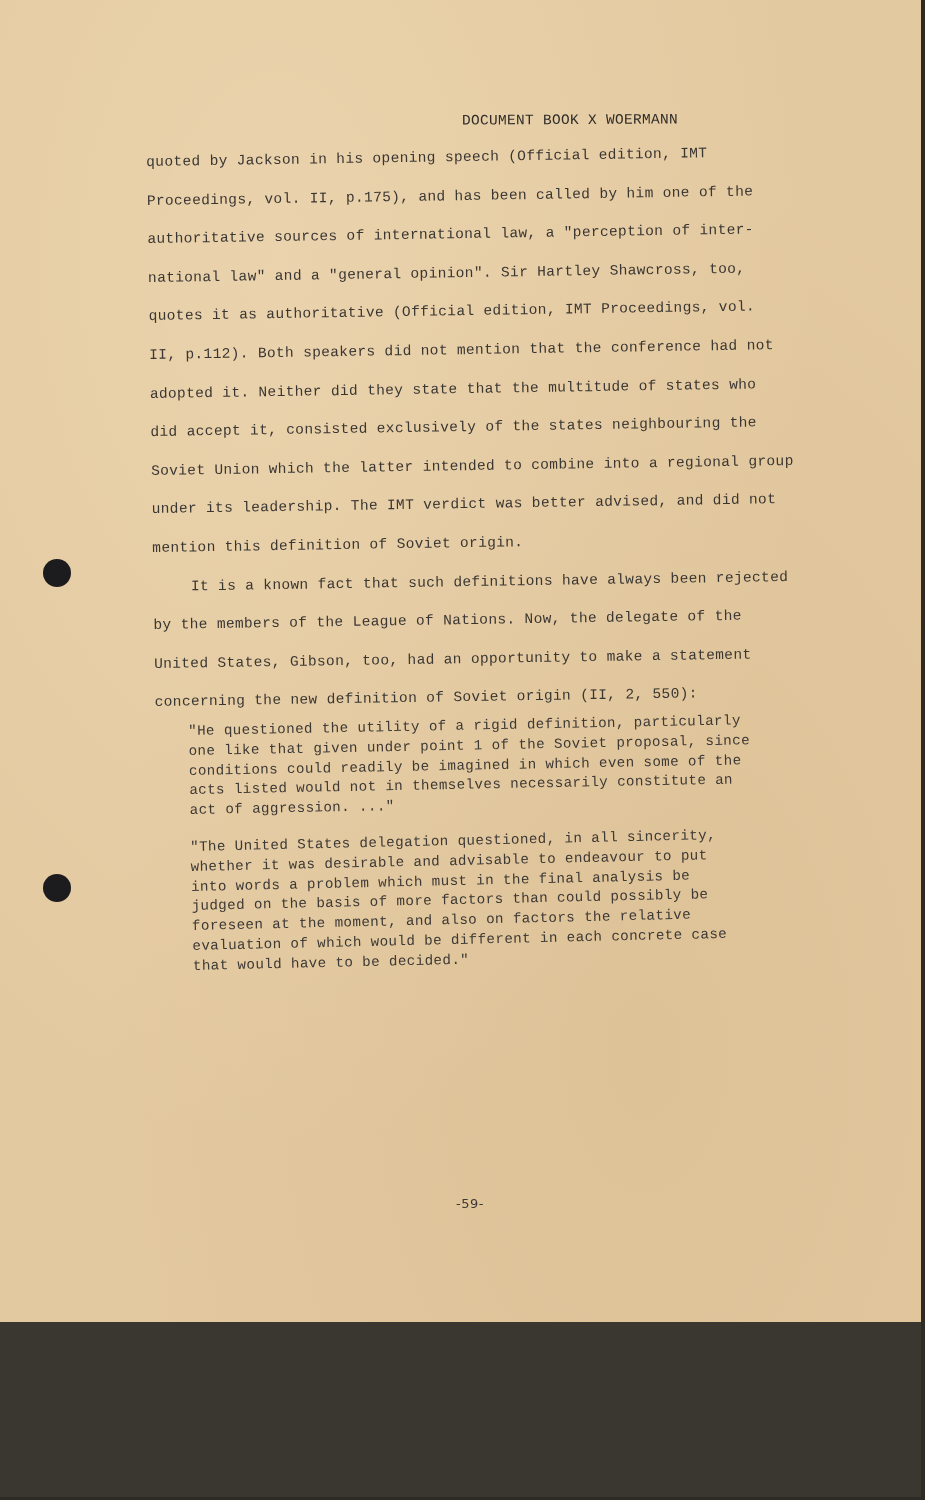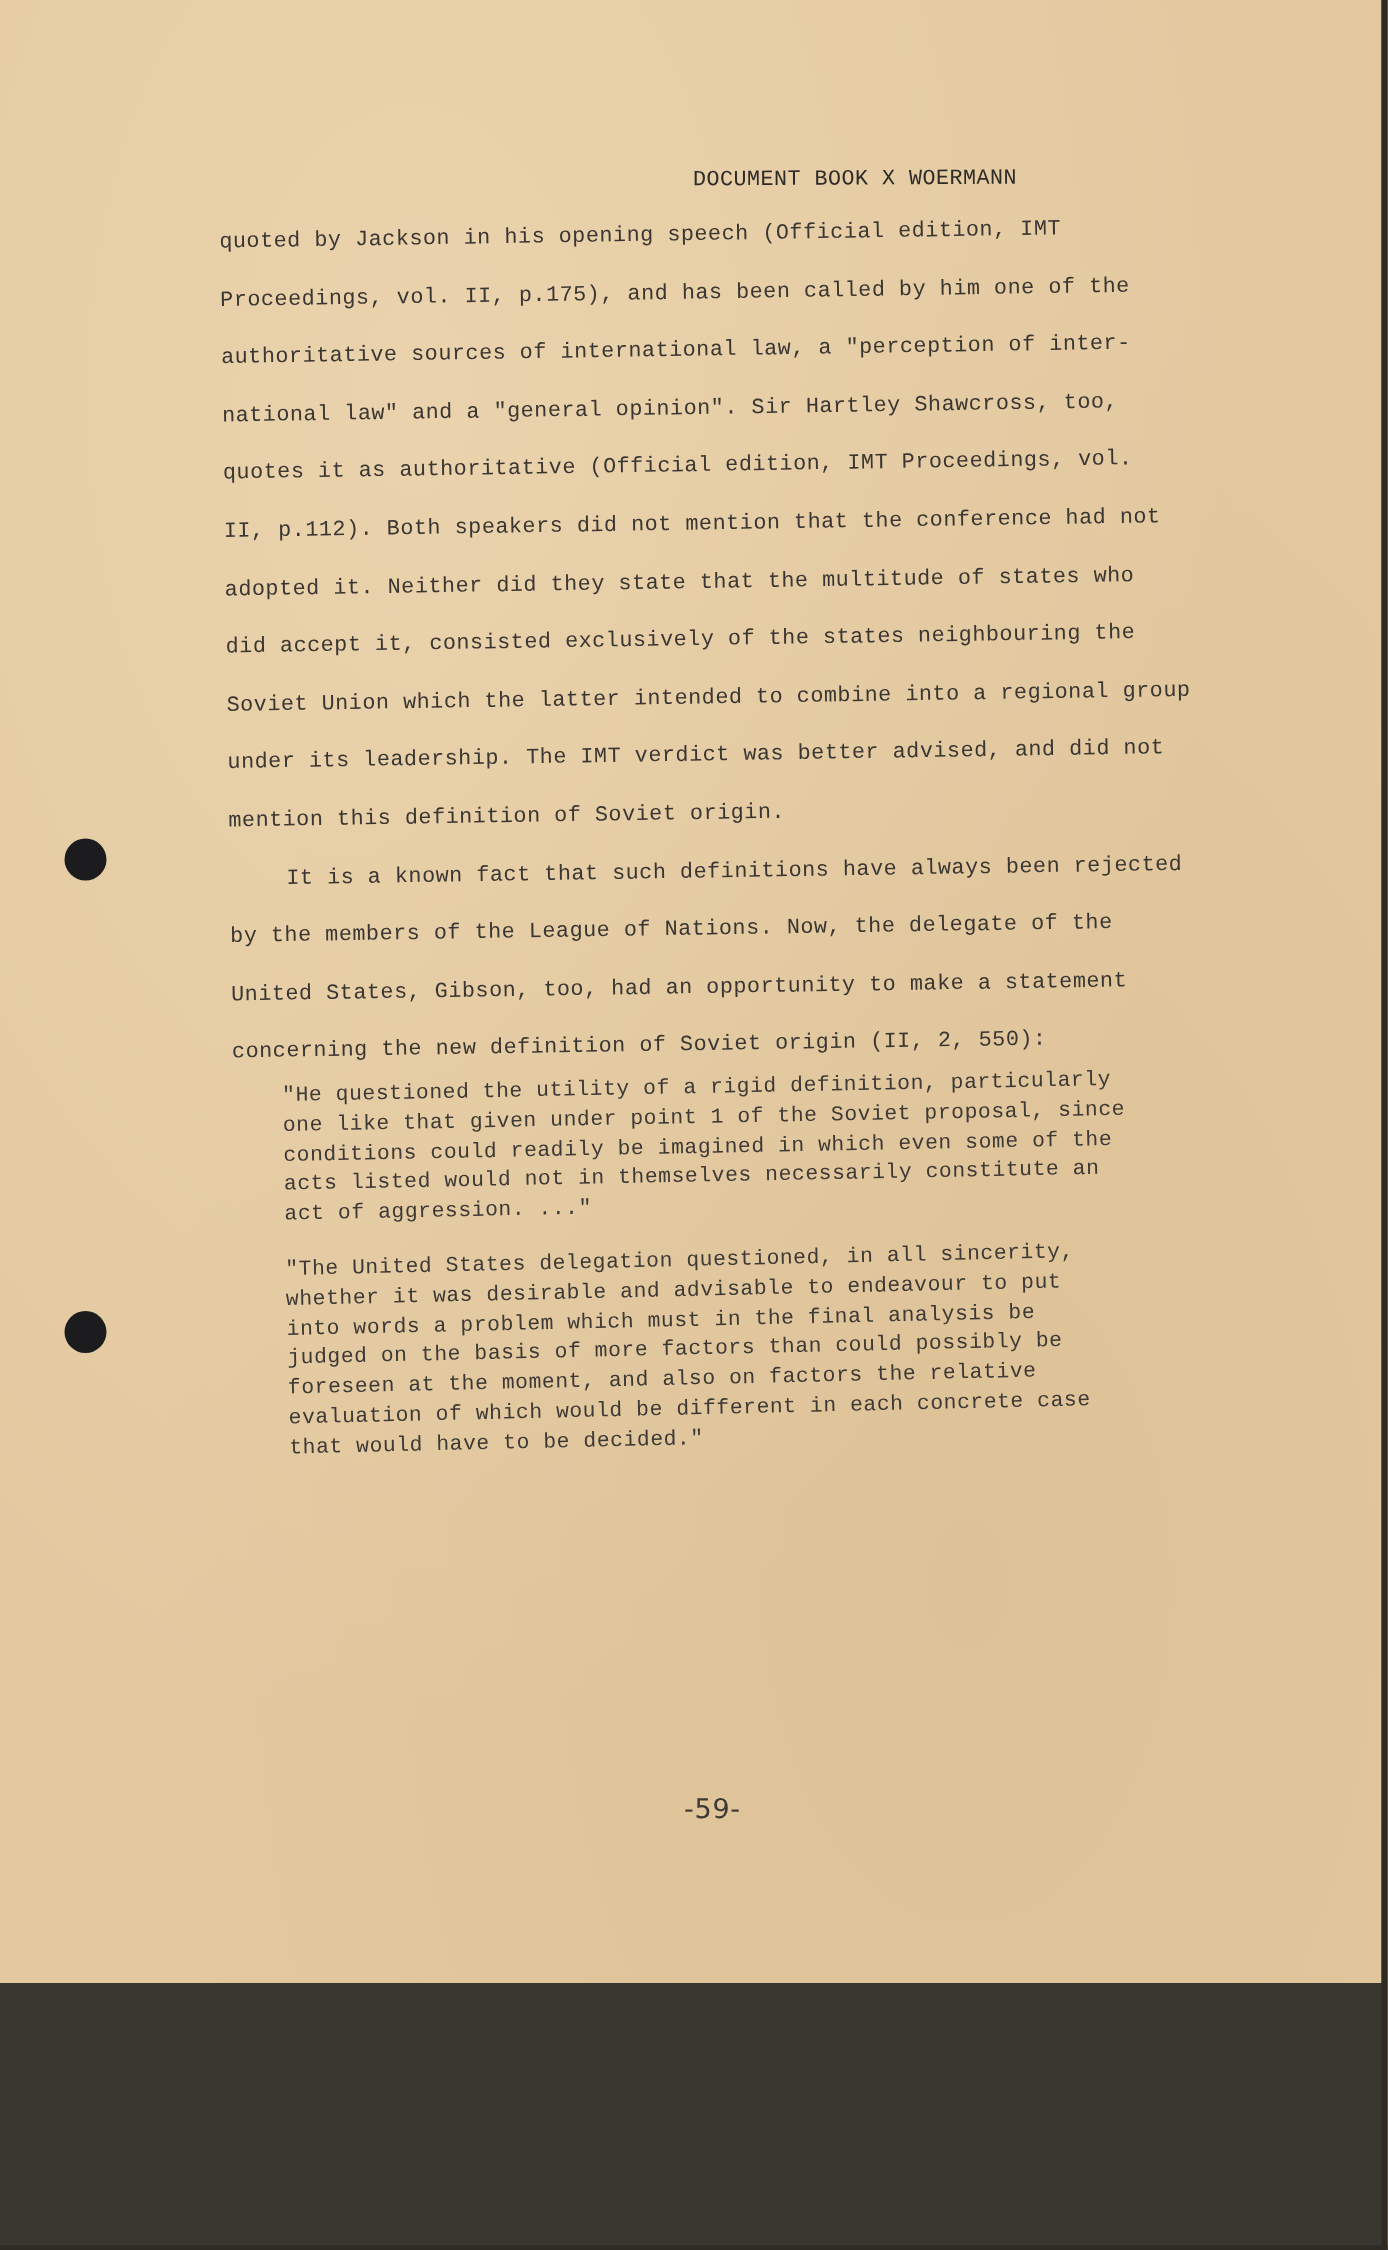--- a/index.html
+++ b/index.html
@@ -99,21 +99,21 @@
       border-radius: 50%;
       background: #1c1c1e;
     }
     .punch-1 { left: 43px; top: 559px; }
     .punch-2 { left: 43px; top: 874px; }
     .page-number {
       position: absolute;
       left: 456px;
       top: 1196px;
       font-family: "DejaVu Sans", sans-serif;
-      font-size: 18px;
+      font-size: 13px;
       color: #3d3935;
       letter-spacing: 0.5px;
     }
   </style>
 </head>
 <body>
 
 <div class="page">
 
   <div class="header">DOCUMENT BOOK X WOERMANN</div>

